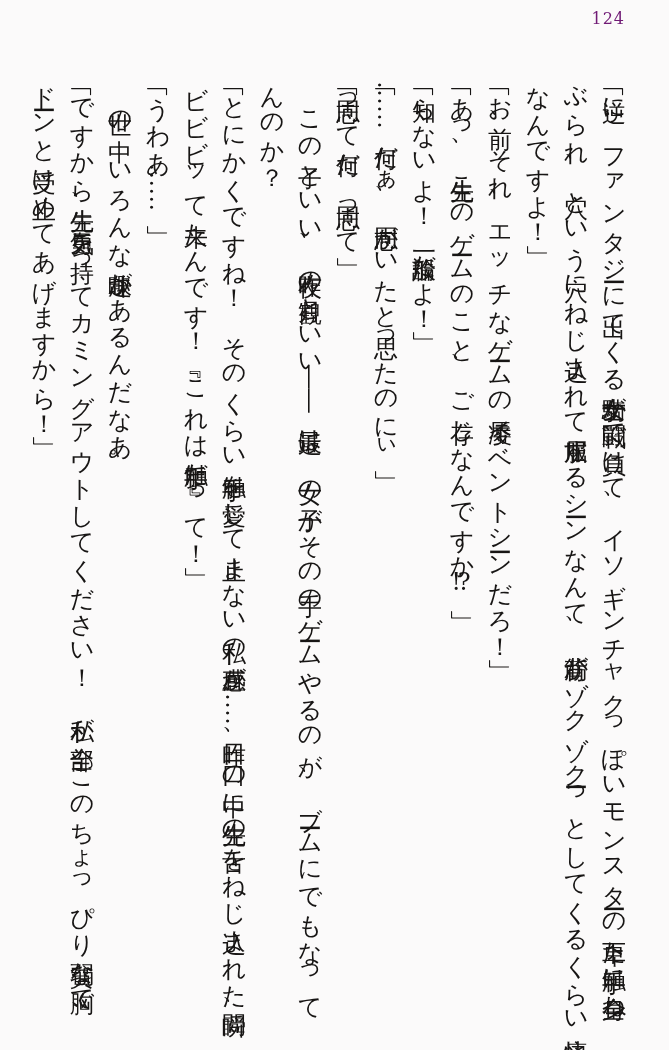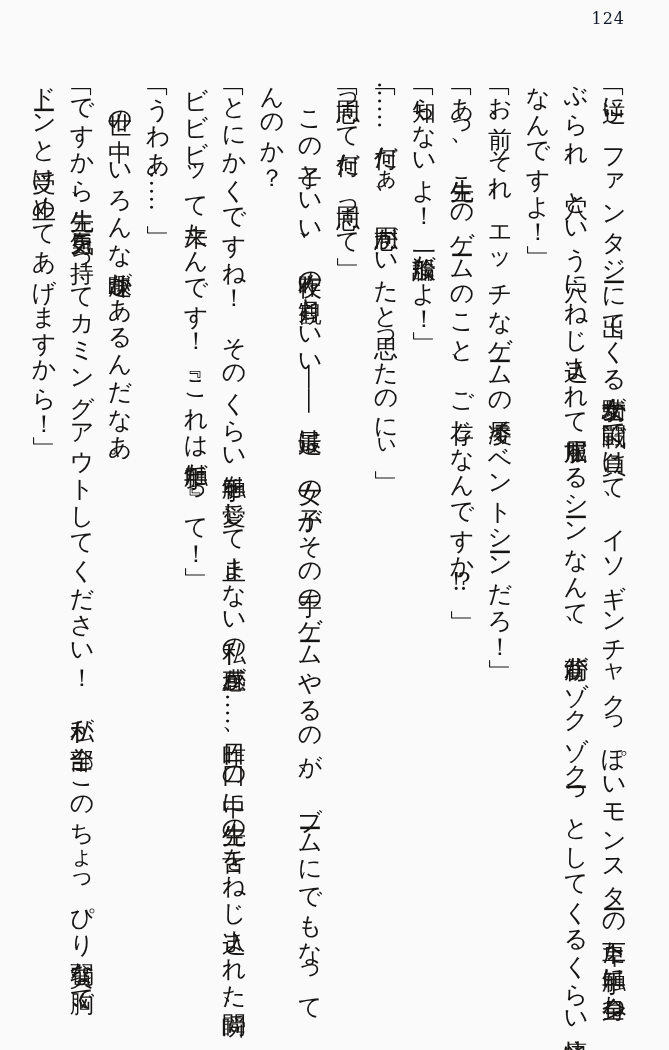--- a/index.html
+++ b/index.html
@@ -15,21 +15,21 @@
     overflow: hidden;
     font-family: "DejaVu Serif", "Liberation Serif", serif;
     color: #171514;
   }
   .page-number {
     position: absolute;
     top: 9px;
     right: 44px;
     font-size: 16px;
     letter-spacing: 1px;
-    color: #0f172a;
+    color: #701a75;
   }
   .text-block {
     position: absolute;
     top: 70px;
     right: 36px;
     height: 962px;
     writing-mode: vertical-rl;
     text-orientation: mixed;
     font-size: 24px;
     line-height: 38px;

